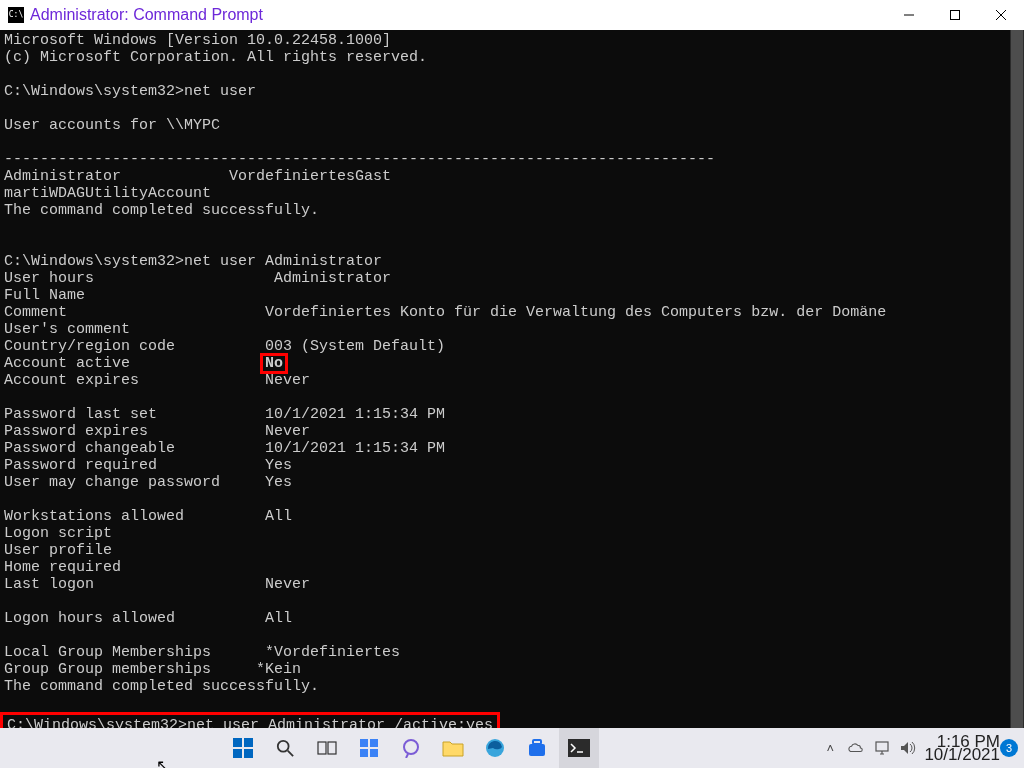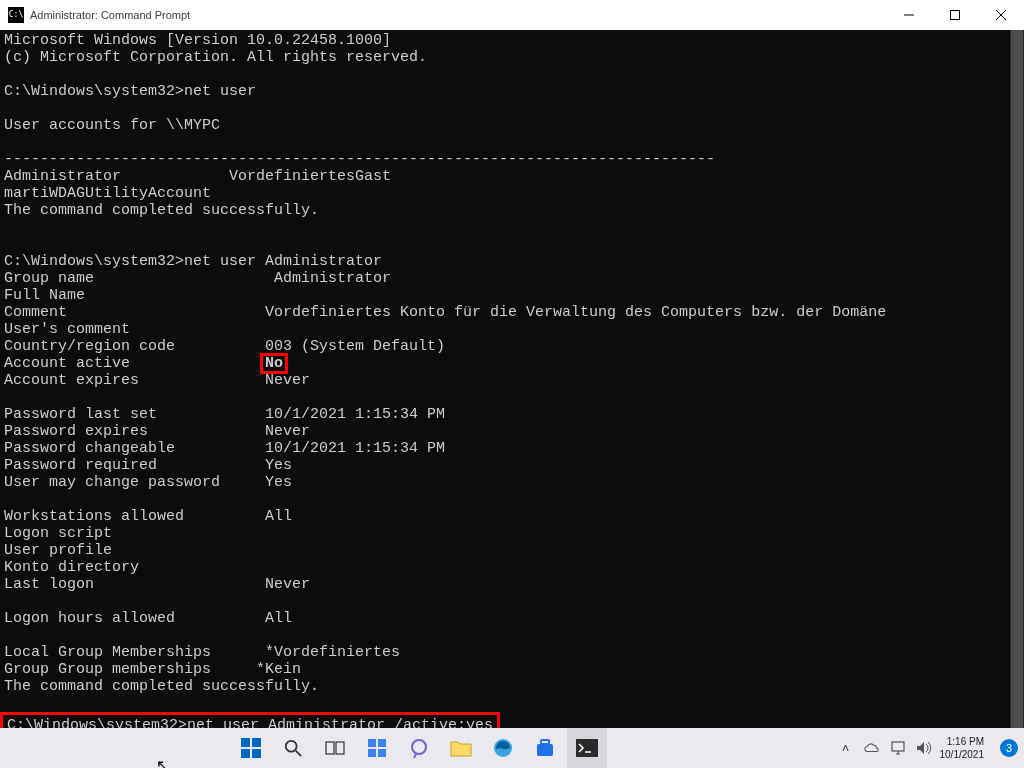--- a/index.html
+++ b/index.html
@@ -3,21 +3,21 @@
 <meta charset="utf-8">
 <style>
   html,body{margin:0;padding:0;width:1024px;height:768px;overflow:hidden;
     font-family:"Segoe UI",Arial,sans-serif;background:#f3f3f3;}
   
   .titlebar{height:30px;background:#fff;display:flex;align-items:center;
     user-select:none;}
   .titlebar .icon{width:16px;height:16px;margin:0 6px 0 8px;
     background:#000;display:flex;align-items:center;justify-content:center;
     color:#fff;font:8px/1 monospace;}
-  .titlebar .title{flex:0 0 auto;font-size:11px;color:#404040;}
+  .titlebar .title{flex:0 0 auto;font-size:16px;color:#6d28d9;}
   .titlebar .spacer{flex:1;}
   .titlebar .btn{width:46px;height:30px;display:flex;align-items:center;
     justify-content:center;font-size:13px;color:#000;}
   .titlebar .btn svg{width:10px;height:10px;stroke:#000;fill:none;
     stroke-width:1;}
   
   .term-wrap{position:relative;width:1024px;height:698px;background:#0c0c0c;}
   .term{position:absolute;left:0;top:0;right:14px;bottom:0;
     padding:2px 0 0 4px;color:#ccc;
     font:15px/17px Consolas,"Courier New",monospace;white-space:pre;}
@@ -32,22 +32,22 @@
   
   .taskbar{position:absolute;left:0;bottom:0;width:1024px;height:40px;
     background:#e9e9ef;display:flex;align-items:center;}
   .taskbar .pad{flex:1;}
   .taskbar .center{display:flex;align-items:center;gap:2px;}
   .taskbar .tbtn{width:40px;height:40px;display:flex;align-items:center;
     justify-content:center;}
   .tray{display:flex;align-items:center;gap:10px;margin-right:4px;}
   .tray .ticon{width:16px;height:16px;display:flex;align-items:center;
     justify-content:center;font-size:13px;color:#444;}
-  .clock{text-align:right;font-size:10px;line-height:13px;color:#222;
-    margin:0 16px 0 4px;}
+  .clock{text-align:right;font-size:17px;line-height:13px;color:#222;
+    margin:0 0 0 4px;}
   .badge{width:18px;height:18px;border-radius:50%;background:#0078d4;
     color:#fff;font-size:11px;display:flex;align-items:center;
     justify-content:center;margin-right:6px;}
   
   .winlogo{width:20px;height:20px;}
   .winlogo rect{fill:#0067c0;}
   .search svg{width:18px;height:18px;stroke:#333;stroke-width:2;fill:none;}
   .cursor{position:absolute;font-size:16px;color:#000;}
 </style>
 </head>
@@ -82,38 +82,38 @@
 
 <span>User accounts for \\MYPC</span>
 
 <span>-------------------------------------------------------------------------------</span>
 <span class="c1">Administrator            </span><span class="p1"></span><span>Vordefiniertes</span><span class="p2"></span><span>Gast</span>
 <span>marti</span><span class="p3"></span><span>WDAGUtilityAccount</span>
 <span>The command completed successfully.</span>
 
 
 <span>C:\Windows\system32&gt;</span><span>net user Administrator</span>
-<span class="kcol">Group name                    </span><span>Administrator</span>
+<span class="kcol">User hours                    </span><span>Administrator</span>
 <span class="kcol">Full Name                    </span>
 <span class="kcol">Comment                      </span><span>Vordefiniertes Konto für die Verwaltung des Computers bzw. der Domäne</span>
 <span class="kcol">User's comment               </span>
 <span class="kcol">Country/region code          </span><span><span>003</span></span><span> (System Default)</span>
 <span class="kcol">Account active               </span><span class="hl-red">No</span>
 <span class="kcol">Account expires              </span><span>Never</span>
 
 <span class="kcol">Password last set            </span><span>10/1/2021 1:15:34 PM</span>
 <span class="kcol">Password expires             </span><span>Never</span>
 <span class="kcol">Password changeable          </span><span>10/1/2021 1:15:34 PM</span>
 <span class="kcol">Password required            </span><span>Yes</span>
 <span class="kcol">User may change password     </span><span>Yes</span>
 
 <span class="kcol">Workstations allowed         </span><span>All</span>
 <span class="kcol">Logon script                 </span>
 <span class="kcol">User profile                 </span>
-<span class="kcol">Konto directory               </span>
+<span class="kcol">Home required               </span>
 <span class="kcol">Last logon                   </span><span>Never</span>
 
 <span class="kcol">Logon hours allowed          </span><span>All</span>
 
 <span class="kcol">Local Group Memberships      </span><span>*Vordefiniertes</span>
 <span class="kcol">Group Group memberships     </span><span>*Kein</span>
 <span>The command completed successfully.</span>
 
 <span class="hl-box"><span>C:\Windows\system32&gt;</span><span>net user Administrator /active:yes</span>
 <span>The command completed successfully.</span></span>

